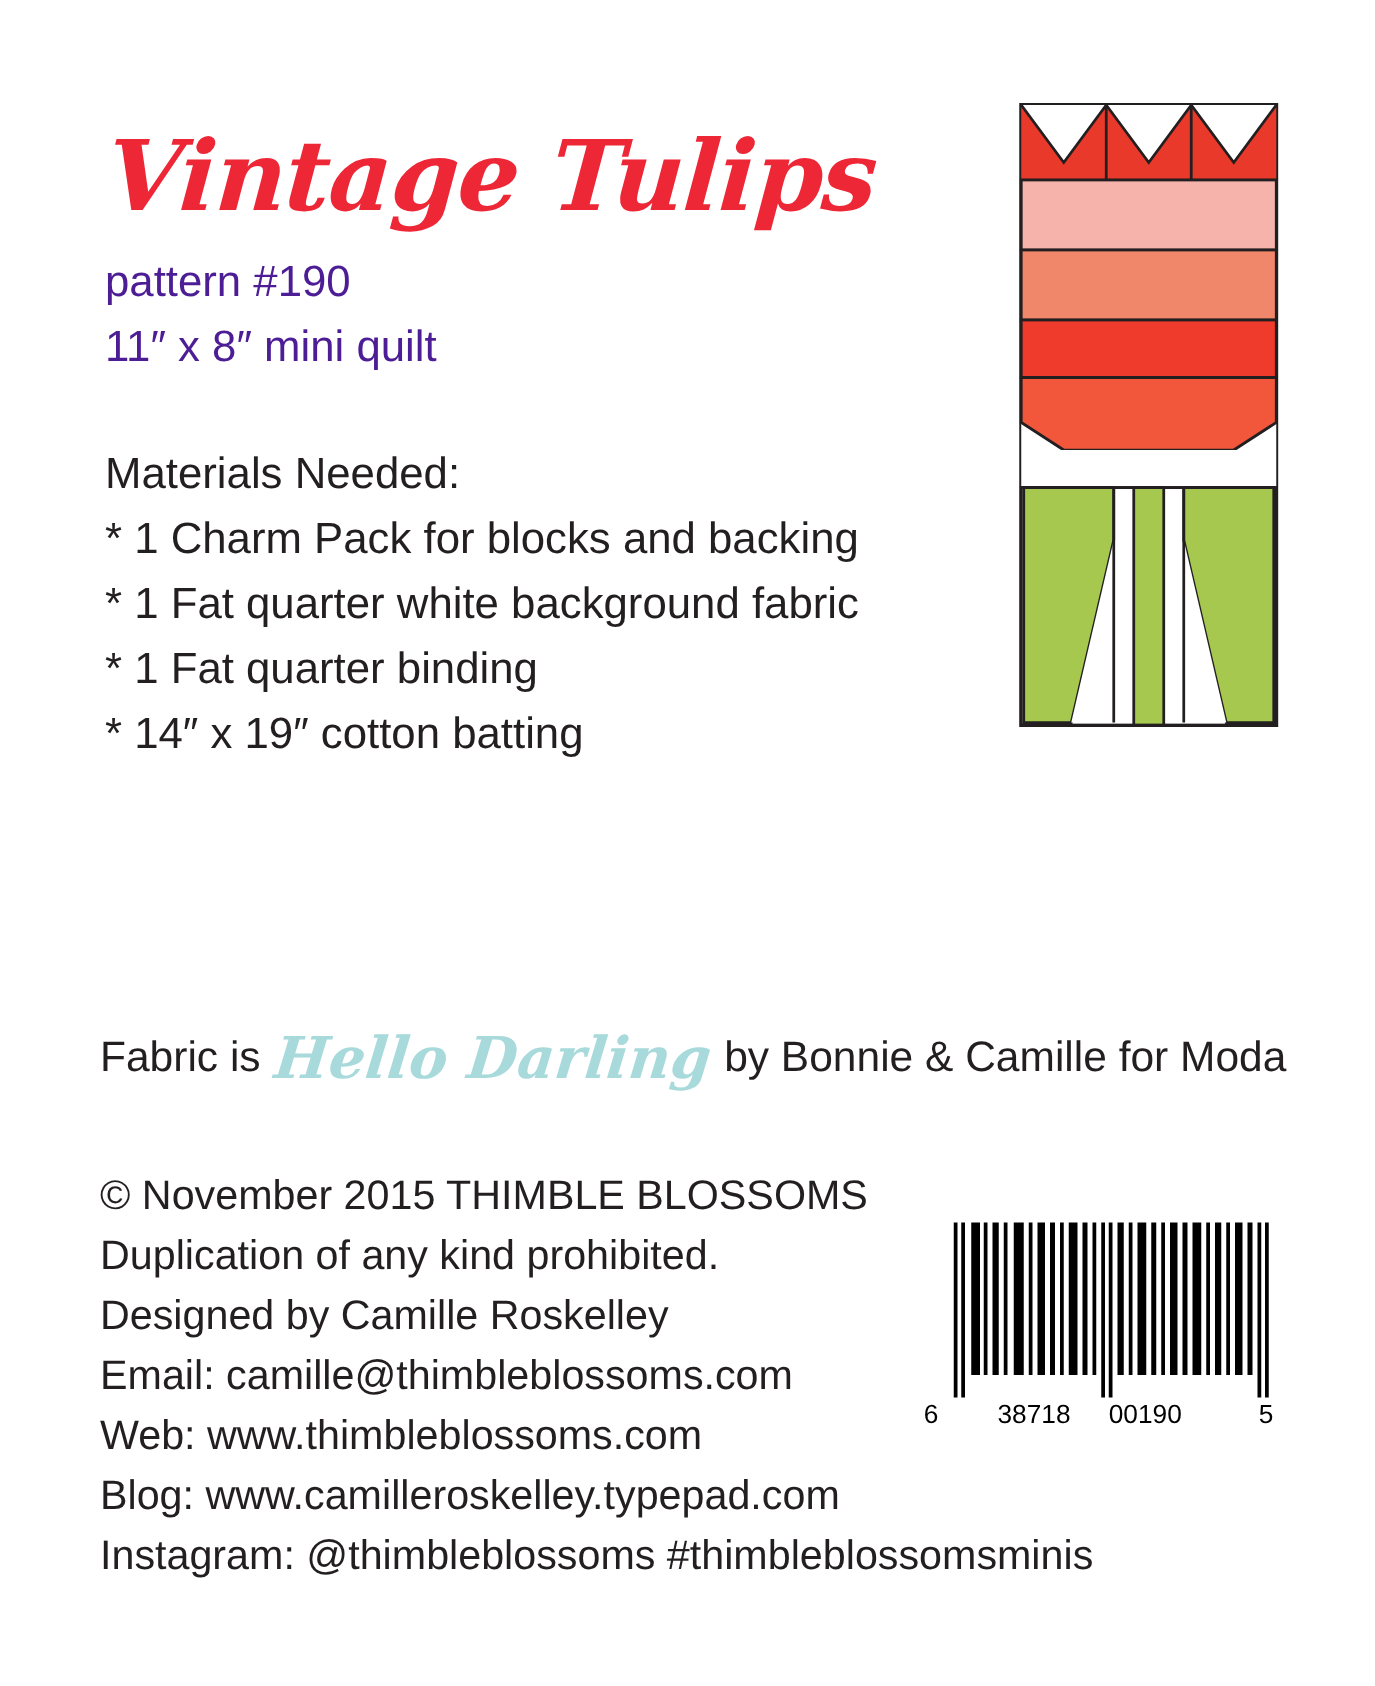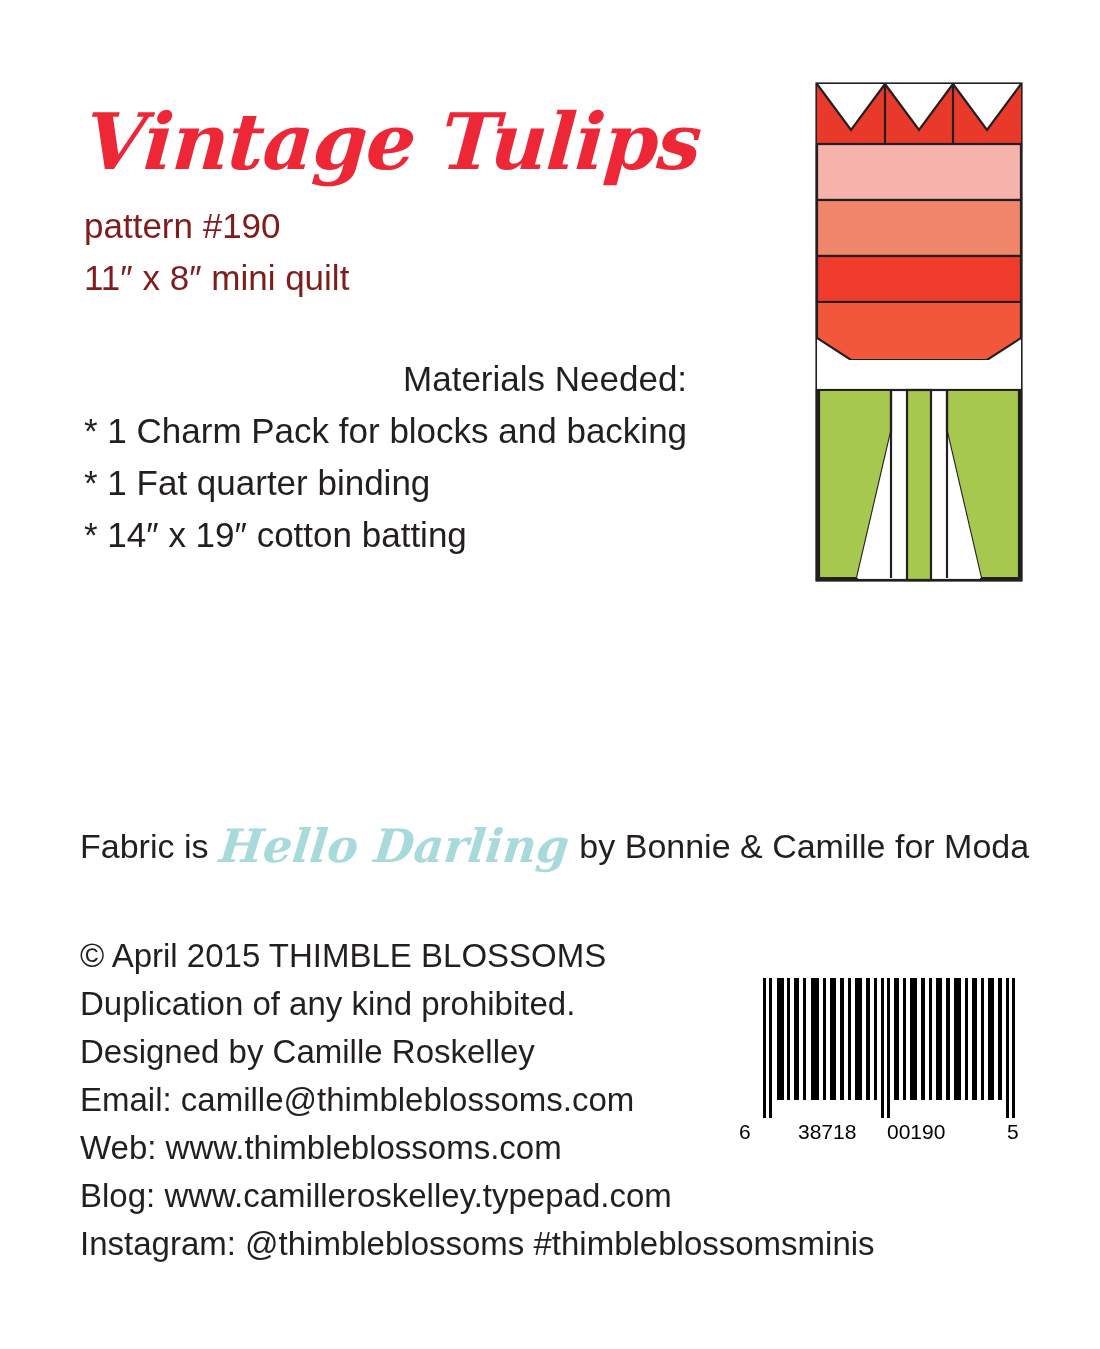--- a/index.html
+++ b/index.html
@@ -31,33 +31,33 @@
     transform: skewX(-4deg);
   }
 
   
   #meta {
     position: absolute;
     left: 84px;
     top: 200px;
     font-size: 35px;
     line-height: 52px;
-    color: #7f1d1d;
+    color: #4c1d95;
   }
 
   
   #materials {
     position: absolute;
     left: 84px;
     top: 353px;
     font-size: 35px;
     line-height: 52px;
     color: #231f20;
   }
-  #materials .heading { display: block; text-align: right; }
+  #materials .heading { display: block; }
   #materials .item { display: block; white-space: nowrap; }
 
   
   #fabric-line {
     position: absolute;
     left: 80px;
     top: 824px;
     font-size: 34px;
     line-height: 44px;
     white-space: nowrap;
@@ -136,32 +136,33 @@
 <div id="title">Vintage Tulips</div>
 
 <div id="meta">
   <div>pattern #190</div>
   <div>11″ x 8″ mini quilt</div>
 </div>
 
 <div id="materials">
   <span class="heading">Materials Needed:</span>
   <span class="item">* 1 Charm Pack for blocks and backing</span>
+  <span class="item">* 1 Fat quarter white background fabric</span>
   <span class="item">* 1 Fat quarter binding</span>
   <span class="item">* 14″ x 19″ cotton batting</span>
 </div>
 
 <div id="fabric-line">
   <span class="plain">Fabric is</span>
   <span class="script">Hello Darling</span>
   <span class="plain">by Bonnie &amp; Camille for Moda</span>
 </div>
 
 <div id="copyright">
-  <span class="line">© April 2015 THIMBLE BLOSSOMS</span>
+  <span class="line">© November 2015 THIMBLE BLOSSOMS</span>
   <span class="line">Duplication of any kind prohibited.</span>
   <span class="line">Designed by Camille Roskelley</span>
   <span class="line">Email: camille@thimbleblossoms.com</span>
   <span class="line">Web: www.thimbleblossoms.com</span>
   <span class="line">Blog: www.camilleroskelley.typepad.com</span>
   <span class="line">Instagram: @thimbleblossoms  #thimbleblossomsminis</span>
 </div>
 
 <div id="tulip">
   <svg width="208" height="500" viewBox="0 0 208 500" xmlns="http://www.w3.org/2000/svg">

